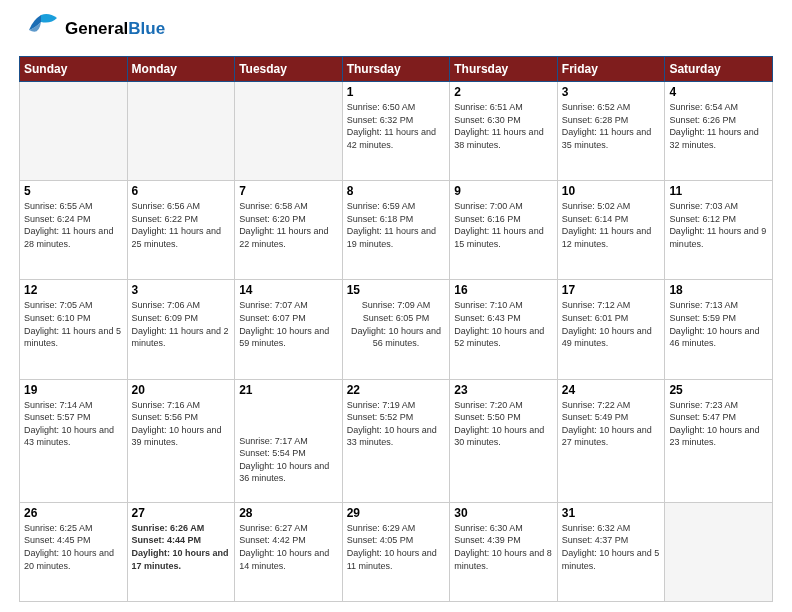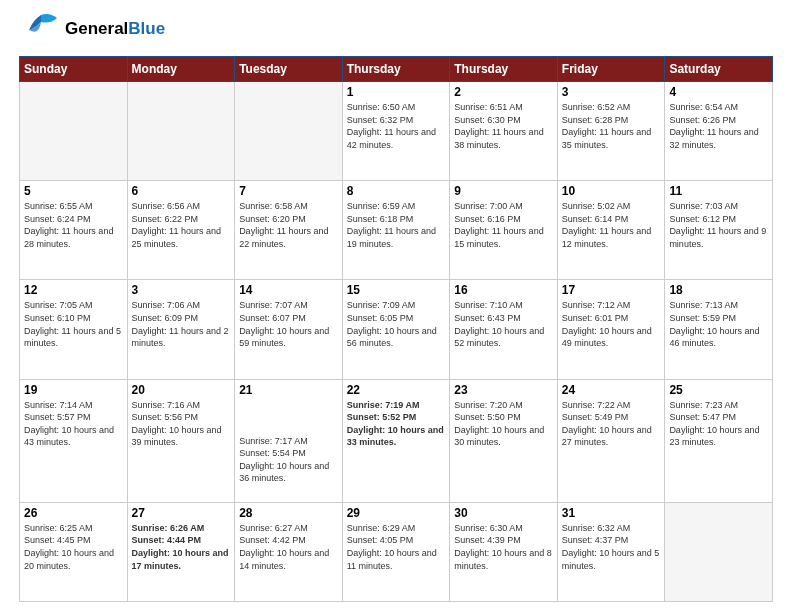--- a/index.html
+++ b/index.html
@@ -204,21 +204,21 @@
 Daylight: 11 hours and 2 minutes.</div>
           </td>
           <td>
             <div class="day-number">14</div>
             <div class="day-info" style="white-space: pre-line;">Sunrise: 7:07 AM
 Sunset: 6:07 PM
 Daylight: 10 hours and 59 minutes.</div>
           </td>
           <td>
             <div class="day-number">15</div>
-            <div class="day-info" style="white-space: pre-line;">Sunrise: 7:09 AM
+            <div class="day-info" style="white-space: pre-line; text-align: center;">Sunrise: 7:09 AM
 Sunset: 6:05 PM
 Daylight: 10 hours and 56 minutes.</div>
           </td>
           <td>
             <div class="day-number">16</div>
             <div class="day-info" style="white-space: pre-line;">Sunrise: 7:10 AM
 Sunset: 6:43 PM
 Daylight: 10 hours and 52 minutes.</div>
           </td>
           <td>
@@ -248,21 +248,21 @@
 Daylight: 10 hours and 39 minutes.</div>
           </td>
           <td>
             <div class="day-number">21</div>
             <div class="day-info" style="white-space: pre-line; margin-top: 38px;">Sunrise: 7:17 AM
 Sunset: 5:54 PM
 Daylight: 10 hours and 36 minutes.</div>
           </td>
           <td>
             <div class="day-number">22</div>
-            <div class="day-info" style="white-space: pre-line; font-weight: bold;">Sunrise: 7:19 AM
+            <div class="day-info" style="white-space: pre-line;">Sunrise: 7:19 AM
 Sunset: 5:52 PM
 Daylight: 10 hours and 33 minutes.</div>
           </td>
           <td>
             <div class="day-number">23</div>
             <div class="day-info" style="white-space: pre-line;">Sunrise: 7:20 AM
 Sunset: 5:50 PM
 Daylight: 10 hours and 30 minutes.</div>
           </td>
           <td>

